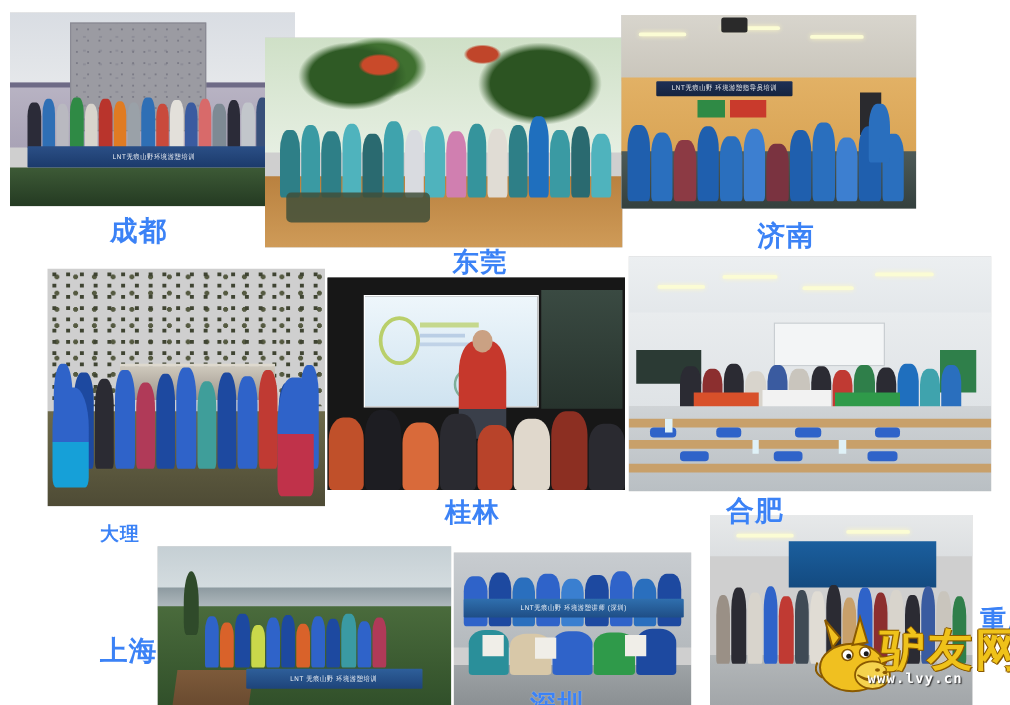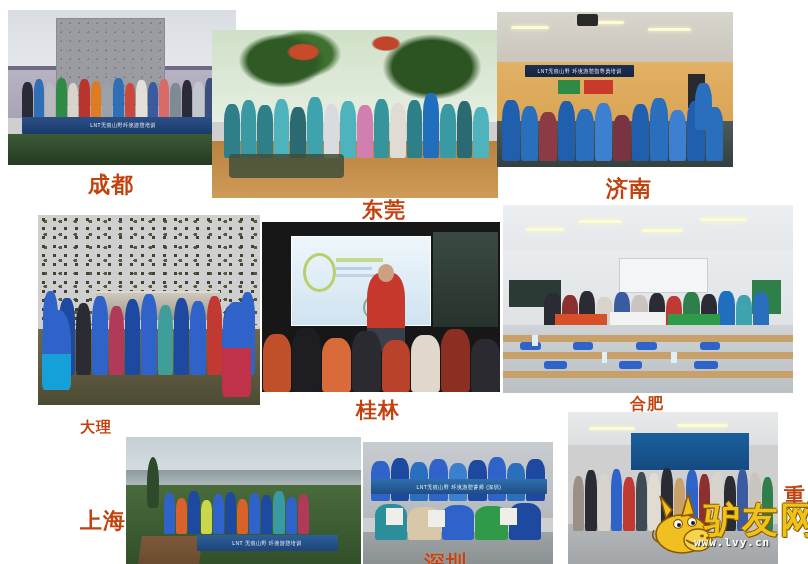--- a/index.html
+++ b/index.html
@@ -10,21 +10,21 @@
     overflow:hidden;
     position:relative;
   }
   #stage{position:relative;width:808px;height:564px;overflow:hidden;background:#fff;}
 
   .photo{position:absolute;overflow:hidden;background:#cfcfcf;}
   .photo .inner{position:absolute;inset:0;overflow:hidden;}
 
   .city-label{
     position:absolute;
-    color:#c2410c;
+    color:#3b82f6;
     font-weight:bold;
     font-family:"DejaVu Sans","Liberation Sans",sans-serif;
     letter-spacing:1px;
     white-space:nowrap;
     text-shadow:0 0 1px rgba(255,255,255,.6);
     z-index:30;
   }
 
   
   .sky{position:absolute;left:0;right:0;top:0;}
@@ -339,21 +339,21 @@
         <div style="position:absolute;left:68%;top:24%;width:7%;height:12%;background:#2f63c9;border-radius:3px;"></div>
         <div style="position:absolute;left:14%;top:52%;width:8%;height:13%;background:#2f63c9;border-radius:3px;"></div>
         <div style="position:absolute;left:40%;top:52%;width:8%;height:13%;background:#2f63c9;border-radius:3px;"></div>
         <div style="position:absolute;left:66%;top:52%;width:8%;height:13%;background:#2f63c9;border-radius:3px;"></div>
         <div style="position:absolute;left:10%;top:14%;width:2%;height:16%;background:#dff1f7;"></div>
         <div style="position:absolute;left:34%;top:40%;width:2%;height:16%;background:#dff1f7;"></div>
         <div style="position:absolute;left:58%;top:40%;width:2%;height:16%;background:#dff1f7;"></div>
       </div>
     </div>
   </div>
-  <div class="city-label" style="left:630px;top:394px;font-size:16px;font-family:Liberation Serif, serif;">合肥</div>
+  <div class="city-label" style="left:581px;top:394px;font-size:22px;font-family:Liberation Serif, serif;">合肥</div>
 
   <div class="photo" id="p-shanghai" style="left:126px;top:437px;width:235px;height:127px;">
     <div class="inner">
       <div class="sky"></div>
       <div class="mtn"></div>
       <div class="tea"></div>
       <div class="path"></div>
       <div style="position:absolute;left:9%;top:16%;width:5%;height:40%;background:#2f4a2a;border-radius:50% 50% 20% 20%;"></div>
       <div class="crowdrow" style="left:16%;right:22%;bottom:24%;height:36%;">
         <div class="person" style="background:#2f63c9;height:88%"></div>

